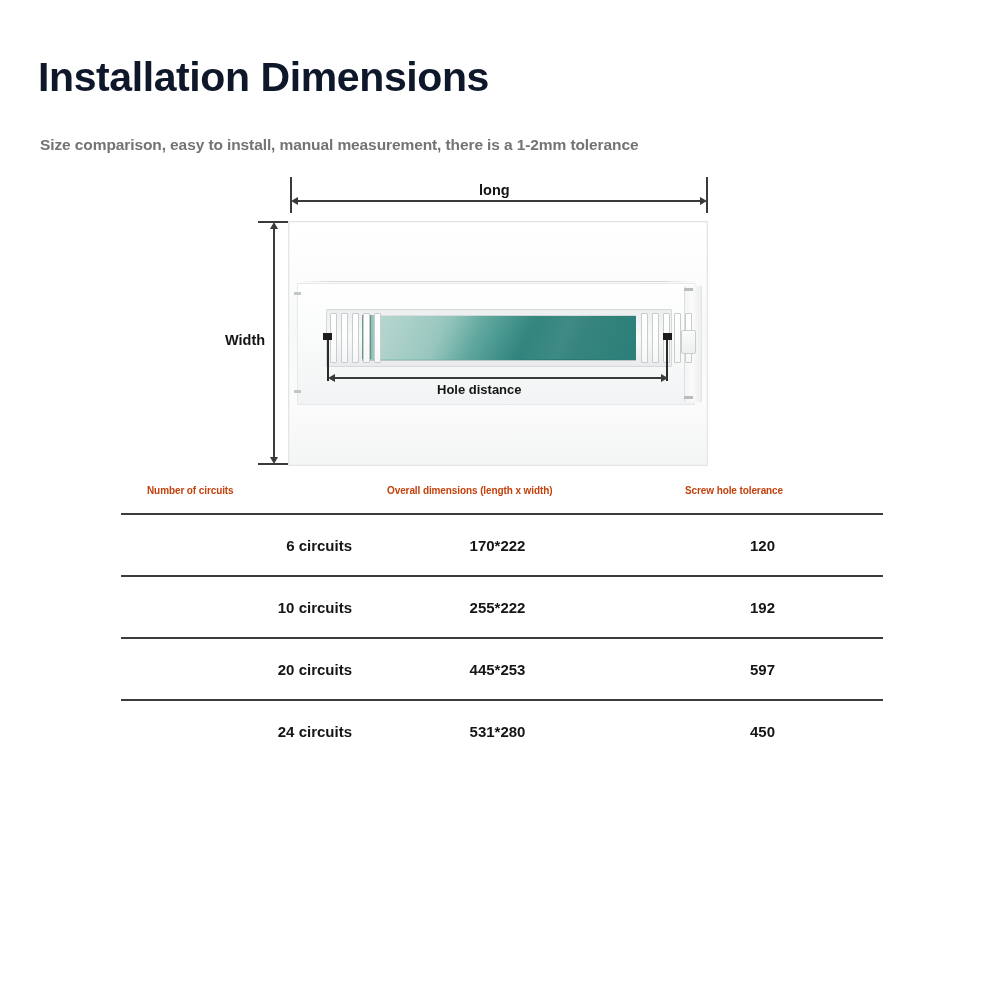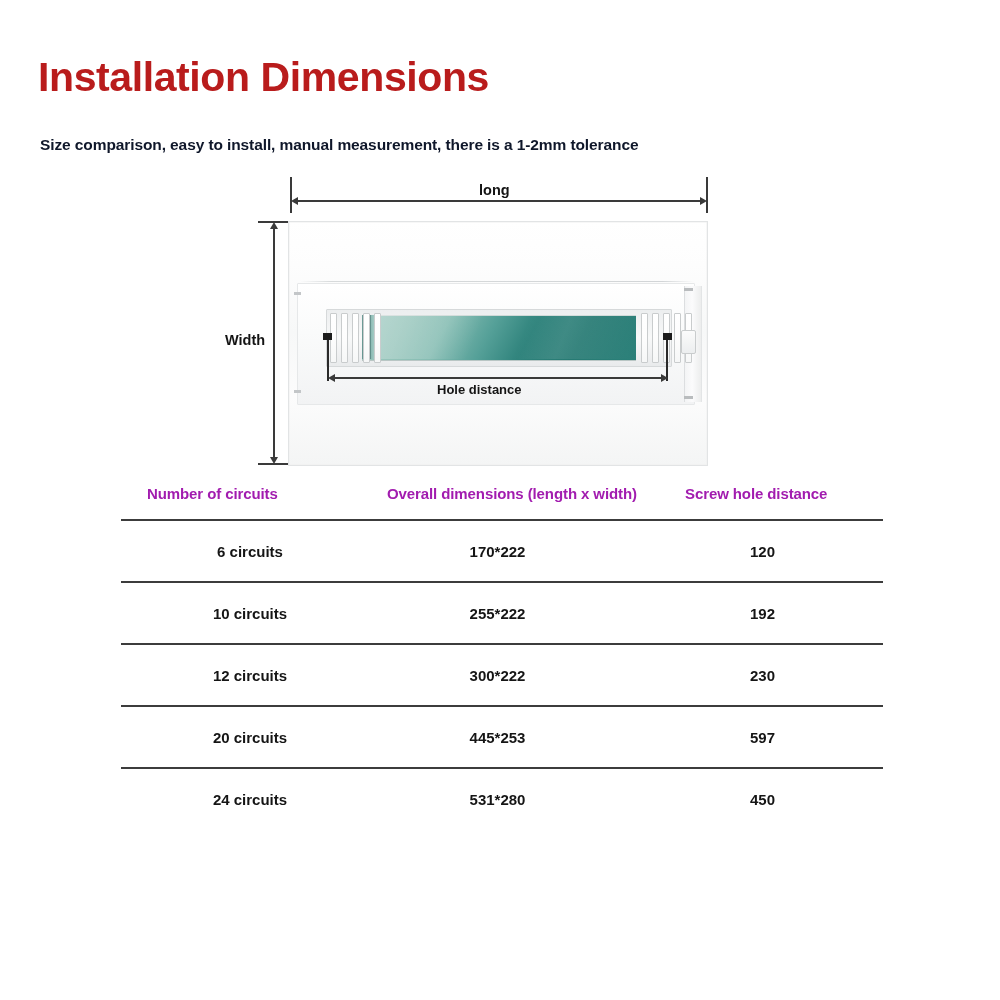--- a/index.html
+++ b/index.html
@@ -18,31 +18,31 @@
   }
 
   
   #page-title {
     position: absolute;
     left: 38px;
     top: 57px;
     font-size: 41px;
     font-weight: bold;
     letter-spacing: -0.4px;
-    color: #b91c1c;
+    color: #0f172a;
     line-height: 1;
     white-space: nowrap;
   }
   #page-subtitle {
     position: absolute;
     left: 40px;
     top: 136px;
     font-size: 15.5px;
     font-weight: 600;
-    color: #0f172a;
+    color: #737373;
     letter-spacing: -0.1px;
     white-space: nowrap;
   }
 
   
   #diagram {
     position: absolute;
     left: 0;
     top: 0;
     width: 1000px;
@@ -289,41 +289,41 @@
     top: 485px;
     width: 762px;
     border-collapse: collapse;
     table-layout: fixed;
   }
   #spec-table col.c1 { width: 232px; }
   #spec-table col.c2 { width: 330px; }
   #spec-table col.c3 { width: 200px; }
 
   #spec-table th {
-    font-size: 15px;
+    font-size: 10px;
     font-weight: 600;
-    color: #a21caf;
+    color: #c2410c;
     text-align: left;
     padding: 0 0 17px 26px;
     border-bottom: 2.5px solid #3c3c3c;
     letter-spacing: -0.1px;
     white-space: nowrap;
   }
   #spec-table th.mid { text-align: left; padding-left: 34px; }
   #spec-table th.end { text-align: left; padding-left: 2px; }
 
   #spec-table td {
     font-size: 15px;
     font-weight: 600;
     color: #151515;
     border-bottom: 2.5px solid #3c3c3c;
     height: 58px;
     vertical-align: middle;
   }
-  #spec-table td.c-circuits { padding-left: 27px; text-align: center; }
+  #spec-table td.c-circuits { padding-left: 27px; text-align: right; }
   #spec-table td.c-dims     { text-align: center; padding-right: 42px; margin-top: 27px; }
   #spec-table td.c-screw    { text-align: center; padding-right: 42px; }
   #spec-table tr:last-child td { border-bottom: none; }
 </style>
 </head>
 <body>
 
 <div id="page-title">Installation Dimensions</div>
 <div id="page-subtitle">Size comparison, easy to install, manual measurement, there is a 1-2mm tolerance</div>
 
@@ -390,40 +390,35 @@
 <table id="spec-table">
   <colgroup>
     <col class="c1">
       <col class="c2">
       <col class="c3">
   </colgroup>
   <thead>
     <tr>
       <th>Number of circuits</th>
       <th class="mid">Overall dimensions (length x width)</th>
-      <th class="end">Screw hole distance</th>
+      <th class="end">Screw hole tolerance</th>
     </tr>
   </thead>
   <tbody id="spec-body">
       <tr>
         <td class="c-circuits">6 circuits</td>
         <td class="c-dims">170*222</td>
         <td class="c-screw">120</td>
       </tr>
       <tr>
         <td class="c-circuits">10 circuits</td>
         <td class="c-dims">255*222</td>
         <td class="c-screw">192</td>
       </tr>
       <tr>
-        <td class="c-circuits">12 circuits</td>
-        <td class="c-dims">300*222</td>
-        <td class="c-screw">230</td>
-      </tr>
-      <tr>
         <td class="c-circuits">20 circuits</td>
         <td class="c-dims">445*253</td>
         <td class="c-screw">597</td>
       </tr>
       <tr>
         <td class="c-circuits">24 circuits</td>
         <td class="c-dims">531*280</td>
         <td class="c-screw">450</td>
       </tr>
     </tbody>

